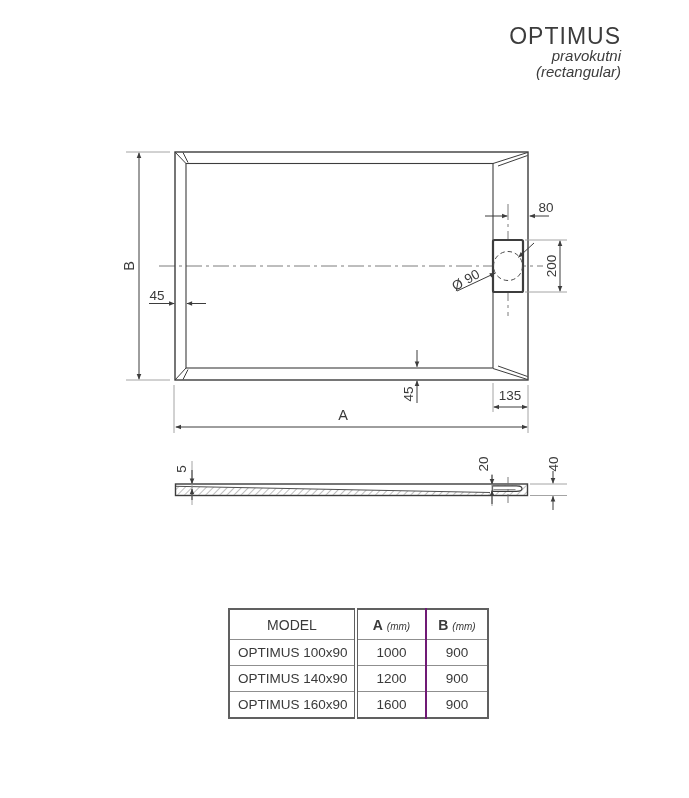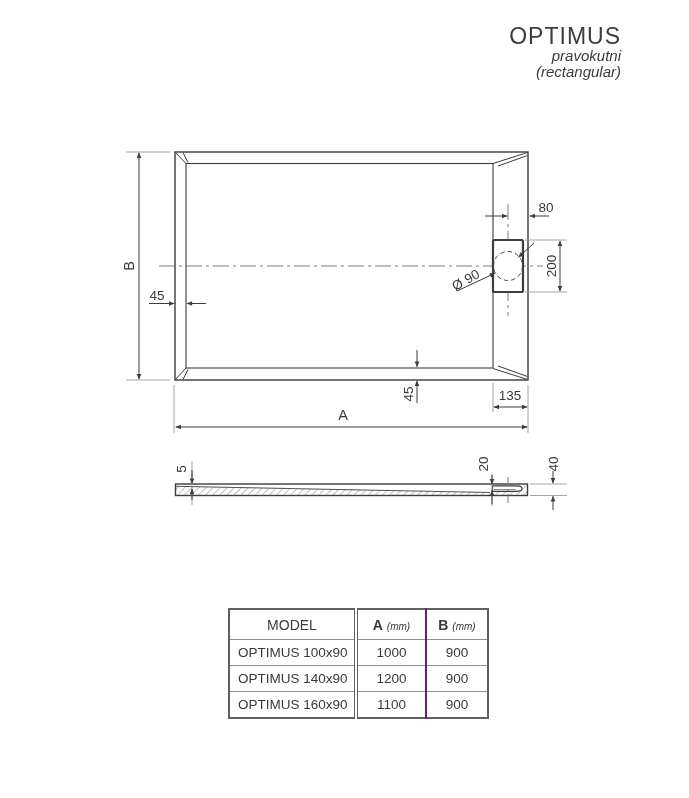--- a/index.html
+++ b/index.html
@@ -187,19 +187,19 @@
       <td class="sep1">1000</td>
       <td class="sep2">900</td>
     </tr>
     <tr>
       <td class="c-model">OPTIMUS 140x90</td>
       <td class="sep1">1200</td>
       <td class="sep2">900</td>
     </tr>
     <tr>
       <td class="c-model">OPTIMUS 160x90</td>
-      <td class="sep1">1100</td>
+      <td class="sep1">1600</td>
       <td class="sep2">900</td>
     </tr>
   </tbody>
     </table>
 
 </div>
 
 </body></html>

